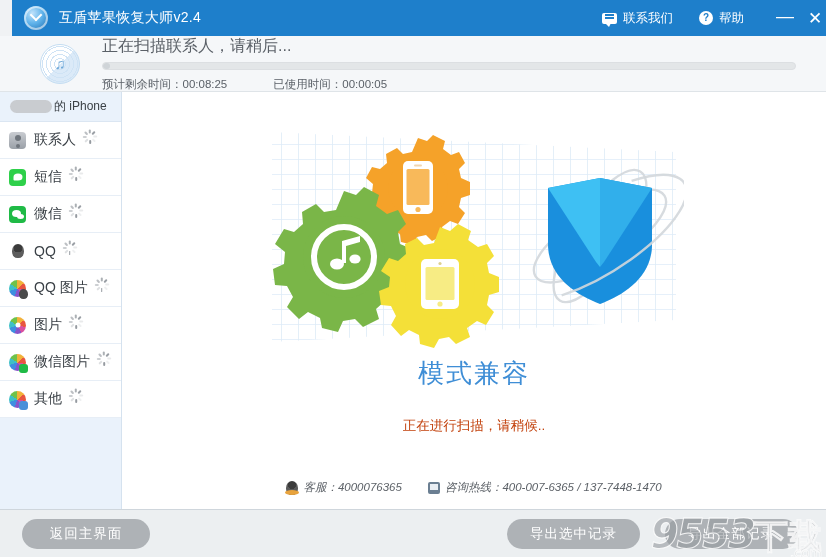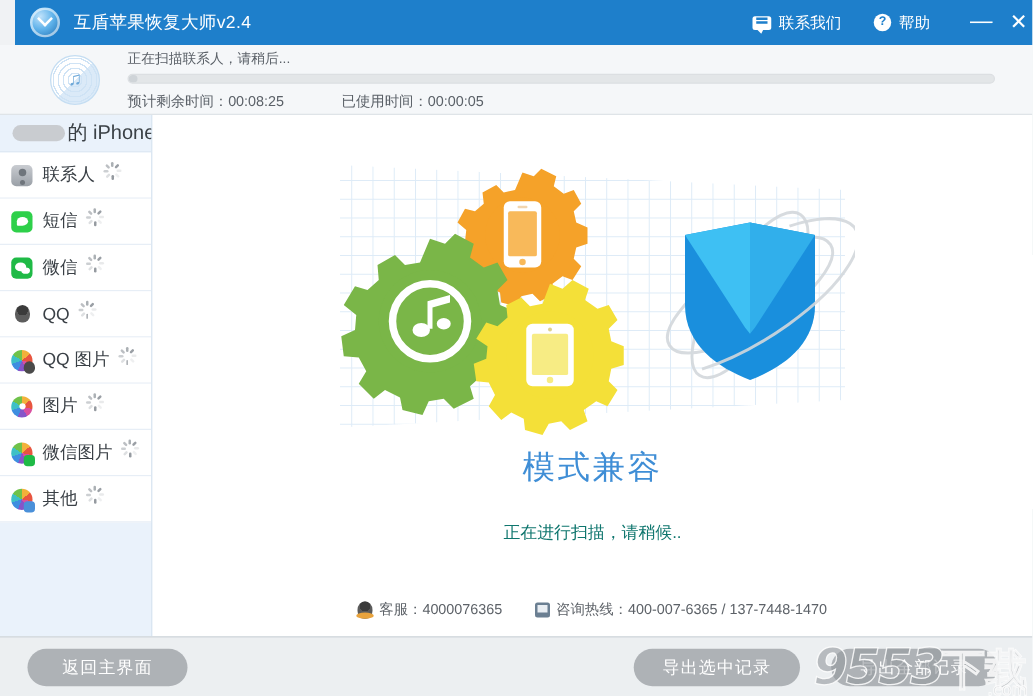--- a/index.html
+++ b/index.html
@@ -88,21 +88,21 @@
     position:relative;
     overflow:hidden;
   }
   .itunes-icon:after {
     content:"\266B";
     position:absolute; left:0; top:0; width:100%; height:100%;
     display:flex; align-items:center; justify-content:center;
     font-size:15px; color:#6ea8d8;
   }
   .status-block { margin-left:22px; flex:1 1 auto; padding-right:30px; }
-  .status-text { font-size:11px; color:#5b6168; margin-bottom:5px; }
+  .status-text { font-size:16px; color:#5b6168; margin-bottom:5px; }
   .progress-track {
     width:100%; height:8px; border-radius:4px;
     background:#e3e6e8; border:1px solid #dcdfe2; overflow:hidden;
   }
   .progress-fill { height:100%; width:1.2%; background:#cfd4d8; border-radius:4px; }
   .timerow { display:flex; margin-top:7px; font-size:11.5px; color:#5b6168; }
   .timerow .t2 { margin-left:46px; }
 
   
   .sidebar {
@@ -112,21 +112,21 @@
     overflow:hidden;
   }
   .device-row {
     height:30px; display:flex; align-items:center; background:#eaf2fb;
     border-bottom:1px solid #dbe6f2; padding-left:10px;
   }
   .redact {
     width:42px; height:13px; border-radius:7px; background:#c9ccd0;
     flex:0 0 auto;
   }
-  .device-name { font-size:16px; color:#3b4146; margin-left:2px; white-space:nowrap; }
+  .device-name { font-size:12px; color:#3b4146; margin-left:2px; white-space:nowrap; }
   .side-item {
     height:37px; display:flex; align-items:center; padding-left:9px;
     background:#ffffff; border-bottom:1px solid #e7eef6;
     cursor:default;
   }
   .si-icon { width:17px; height:17px; border-radius:4px; flex:0 0 auto; position:relative; }
   .si-label { font-size:14px; color:#3a4046; margin-left:8px; white-space:nowrap; }
   .spinner {
     width:14px; height:14px; margin-left:7px; flex:0 0 auto; position:relative;
   }
@@ -206,27 +206,27 @@
     position:absolute; top:92px; left:122px; right:0; bottom:48px;
     background:#ffffff;
     display:flex; flex-direction:column; align-items:center;
   }
   .hero { position:relative; width:420px; height:240px; margin-top:22px; }
   .tagline {
     display:flex; gap:58px; margin-top:2px;
     font-size:26px; color:#3f8ed6; letter-spacing:2px;
     font-family:"DejaVu Sans","Liberation Sans", sans-serif;
   }
-  .scan-msg { margin-top:26px; font-size:13.5px; color:#0f766e; }
+  .scan-msg { margin-top:26px; font-size:13.5px; color:#c2410c; }
   .contact-row {
     position:absolute; bottom:14px; left:0; width:100%;
     display:flex; justify-content:center; align-items:center;
     font-size:11.5px; color:#5d6268;
   }
-  .cr-item { display:flex; align-items:center; }
+  .cr-item { display:flex; align-items:center;font-style:italic; }
   .cr-item + .cr-item { margin-left:26px; }
   .mini-qq {
     width:12px; height:14px; margin-right:5px; flex:0 0 auto;
     border-radius:50% 50% 45% 45%;
     background:radial-gradient(circle at 50% 28%, #3b3b3b 0 36%, #5a5a5a 36% 100%);
     position:relative;
   }
   .mini-qq:after {
     content:""; position:absolute; left:-1px; bottom:0px; width:14px; height:5px;
     border-radius:50%; background:#e8a33d;

